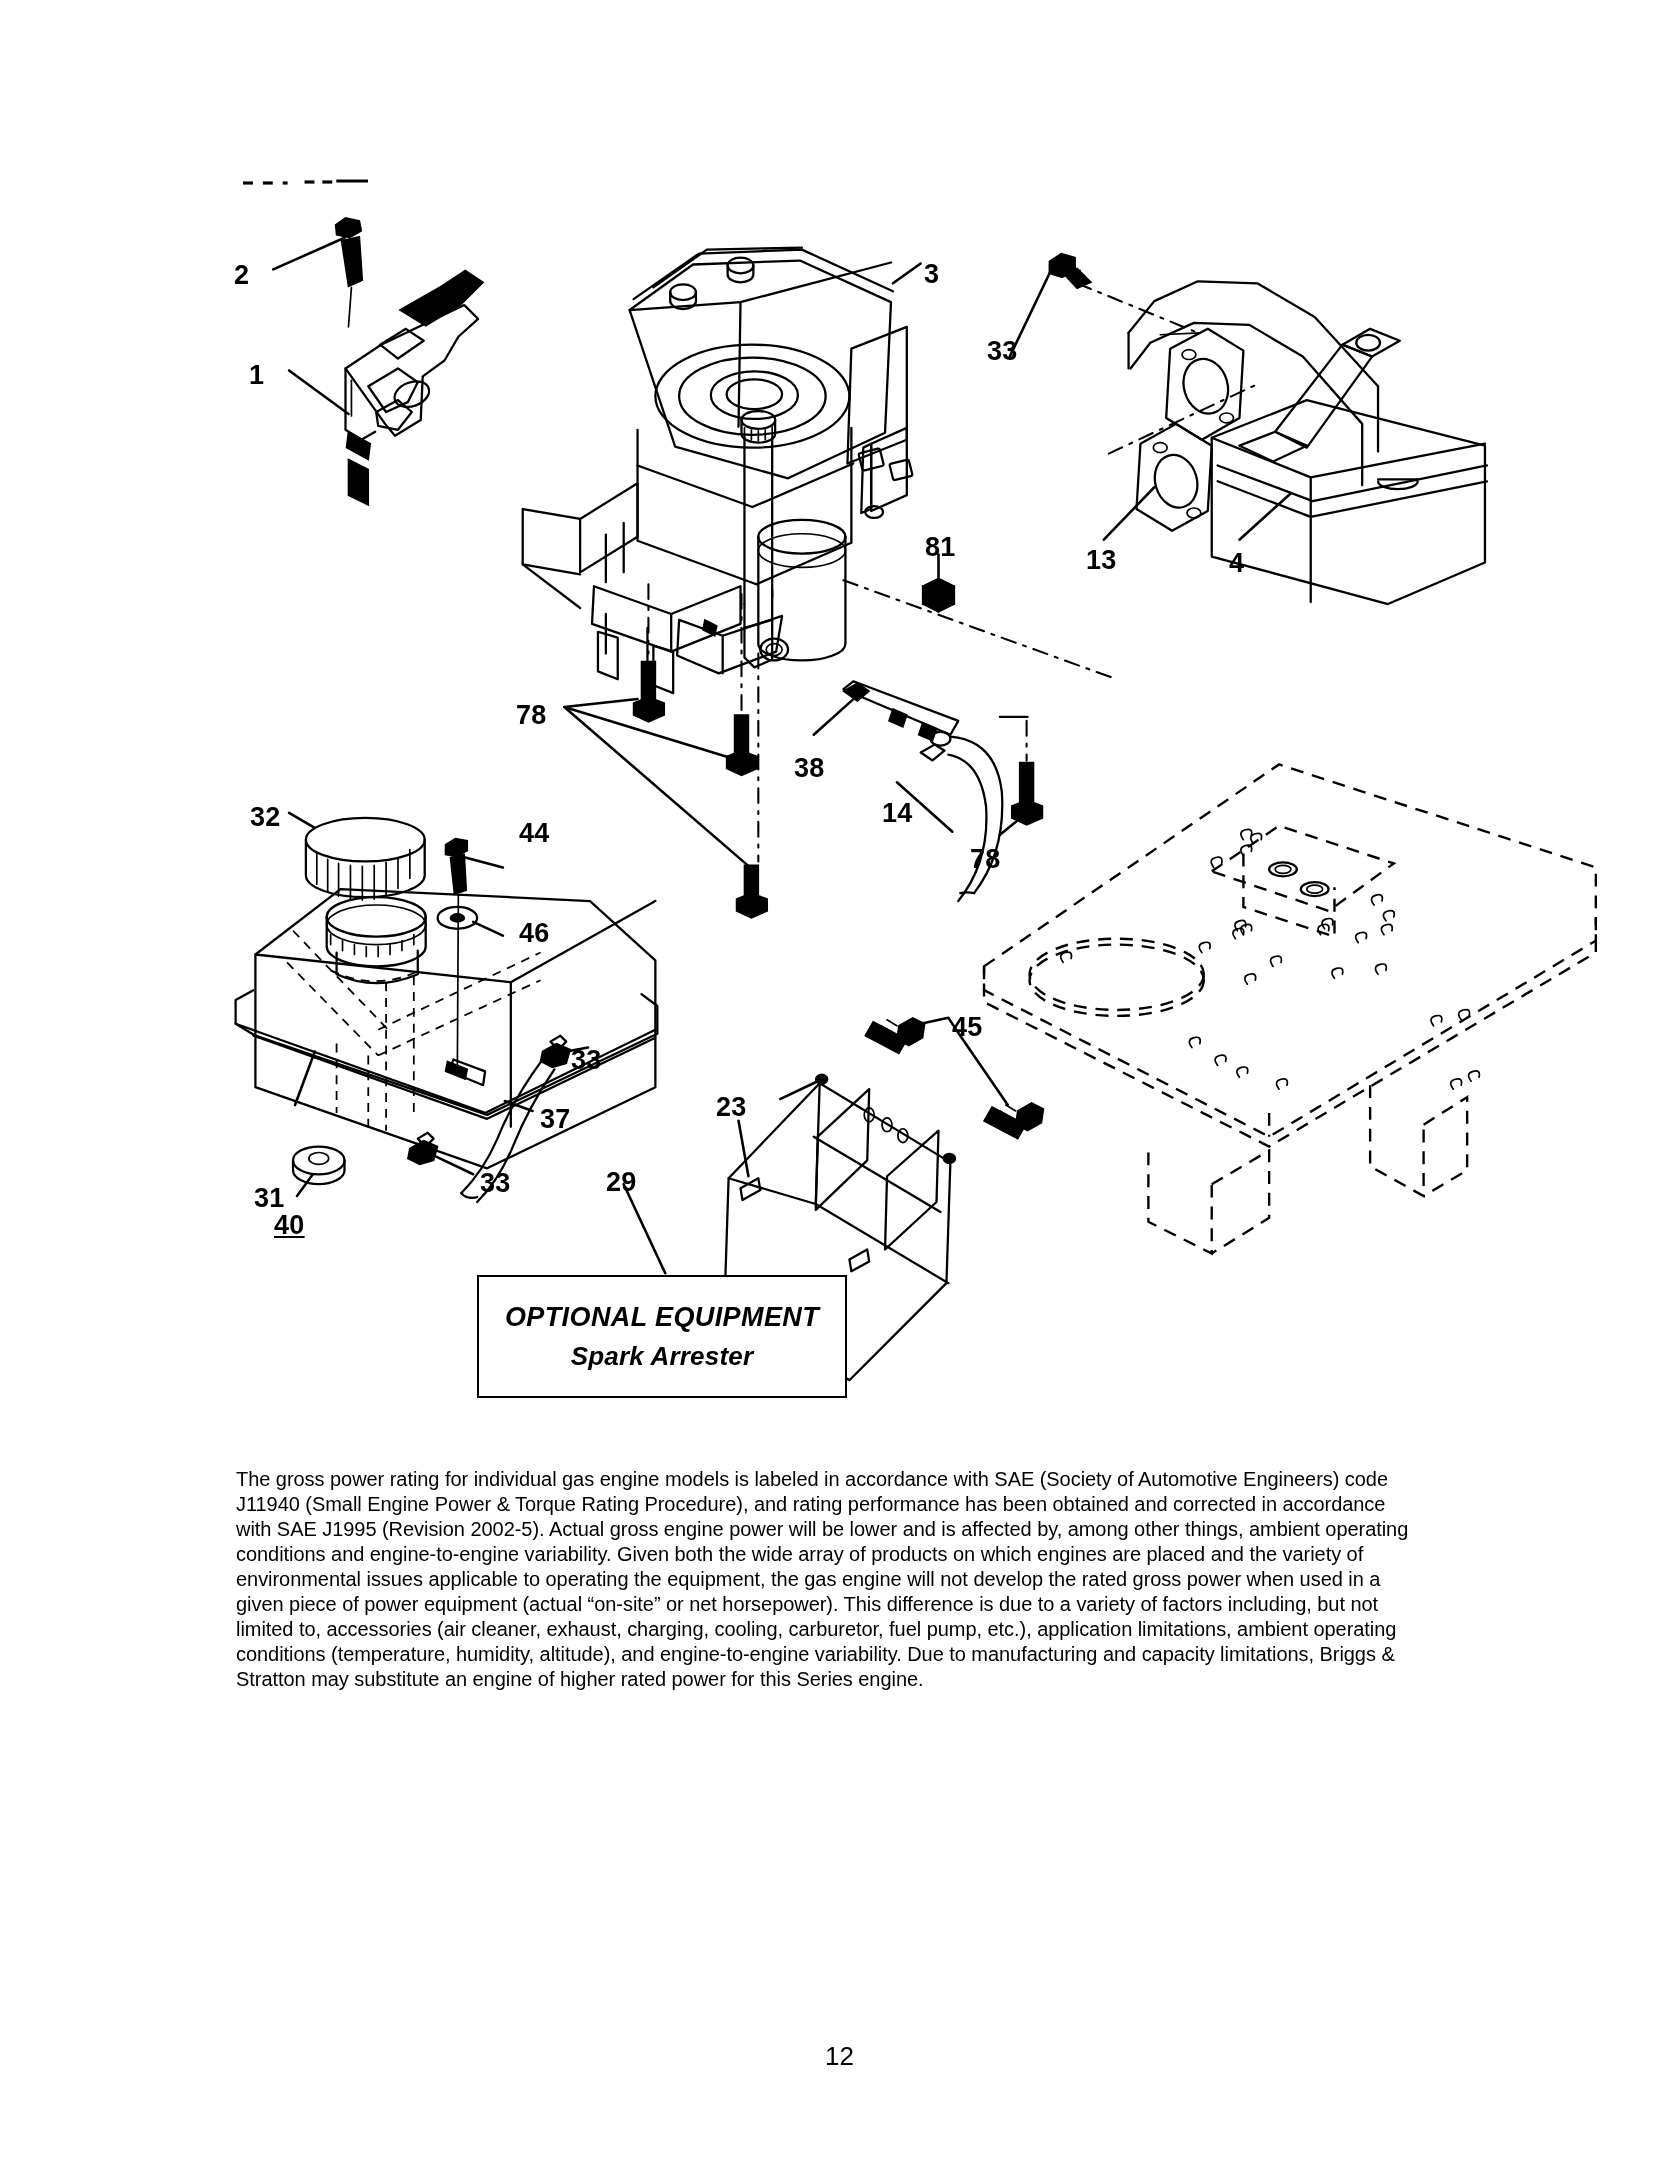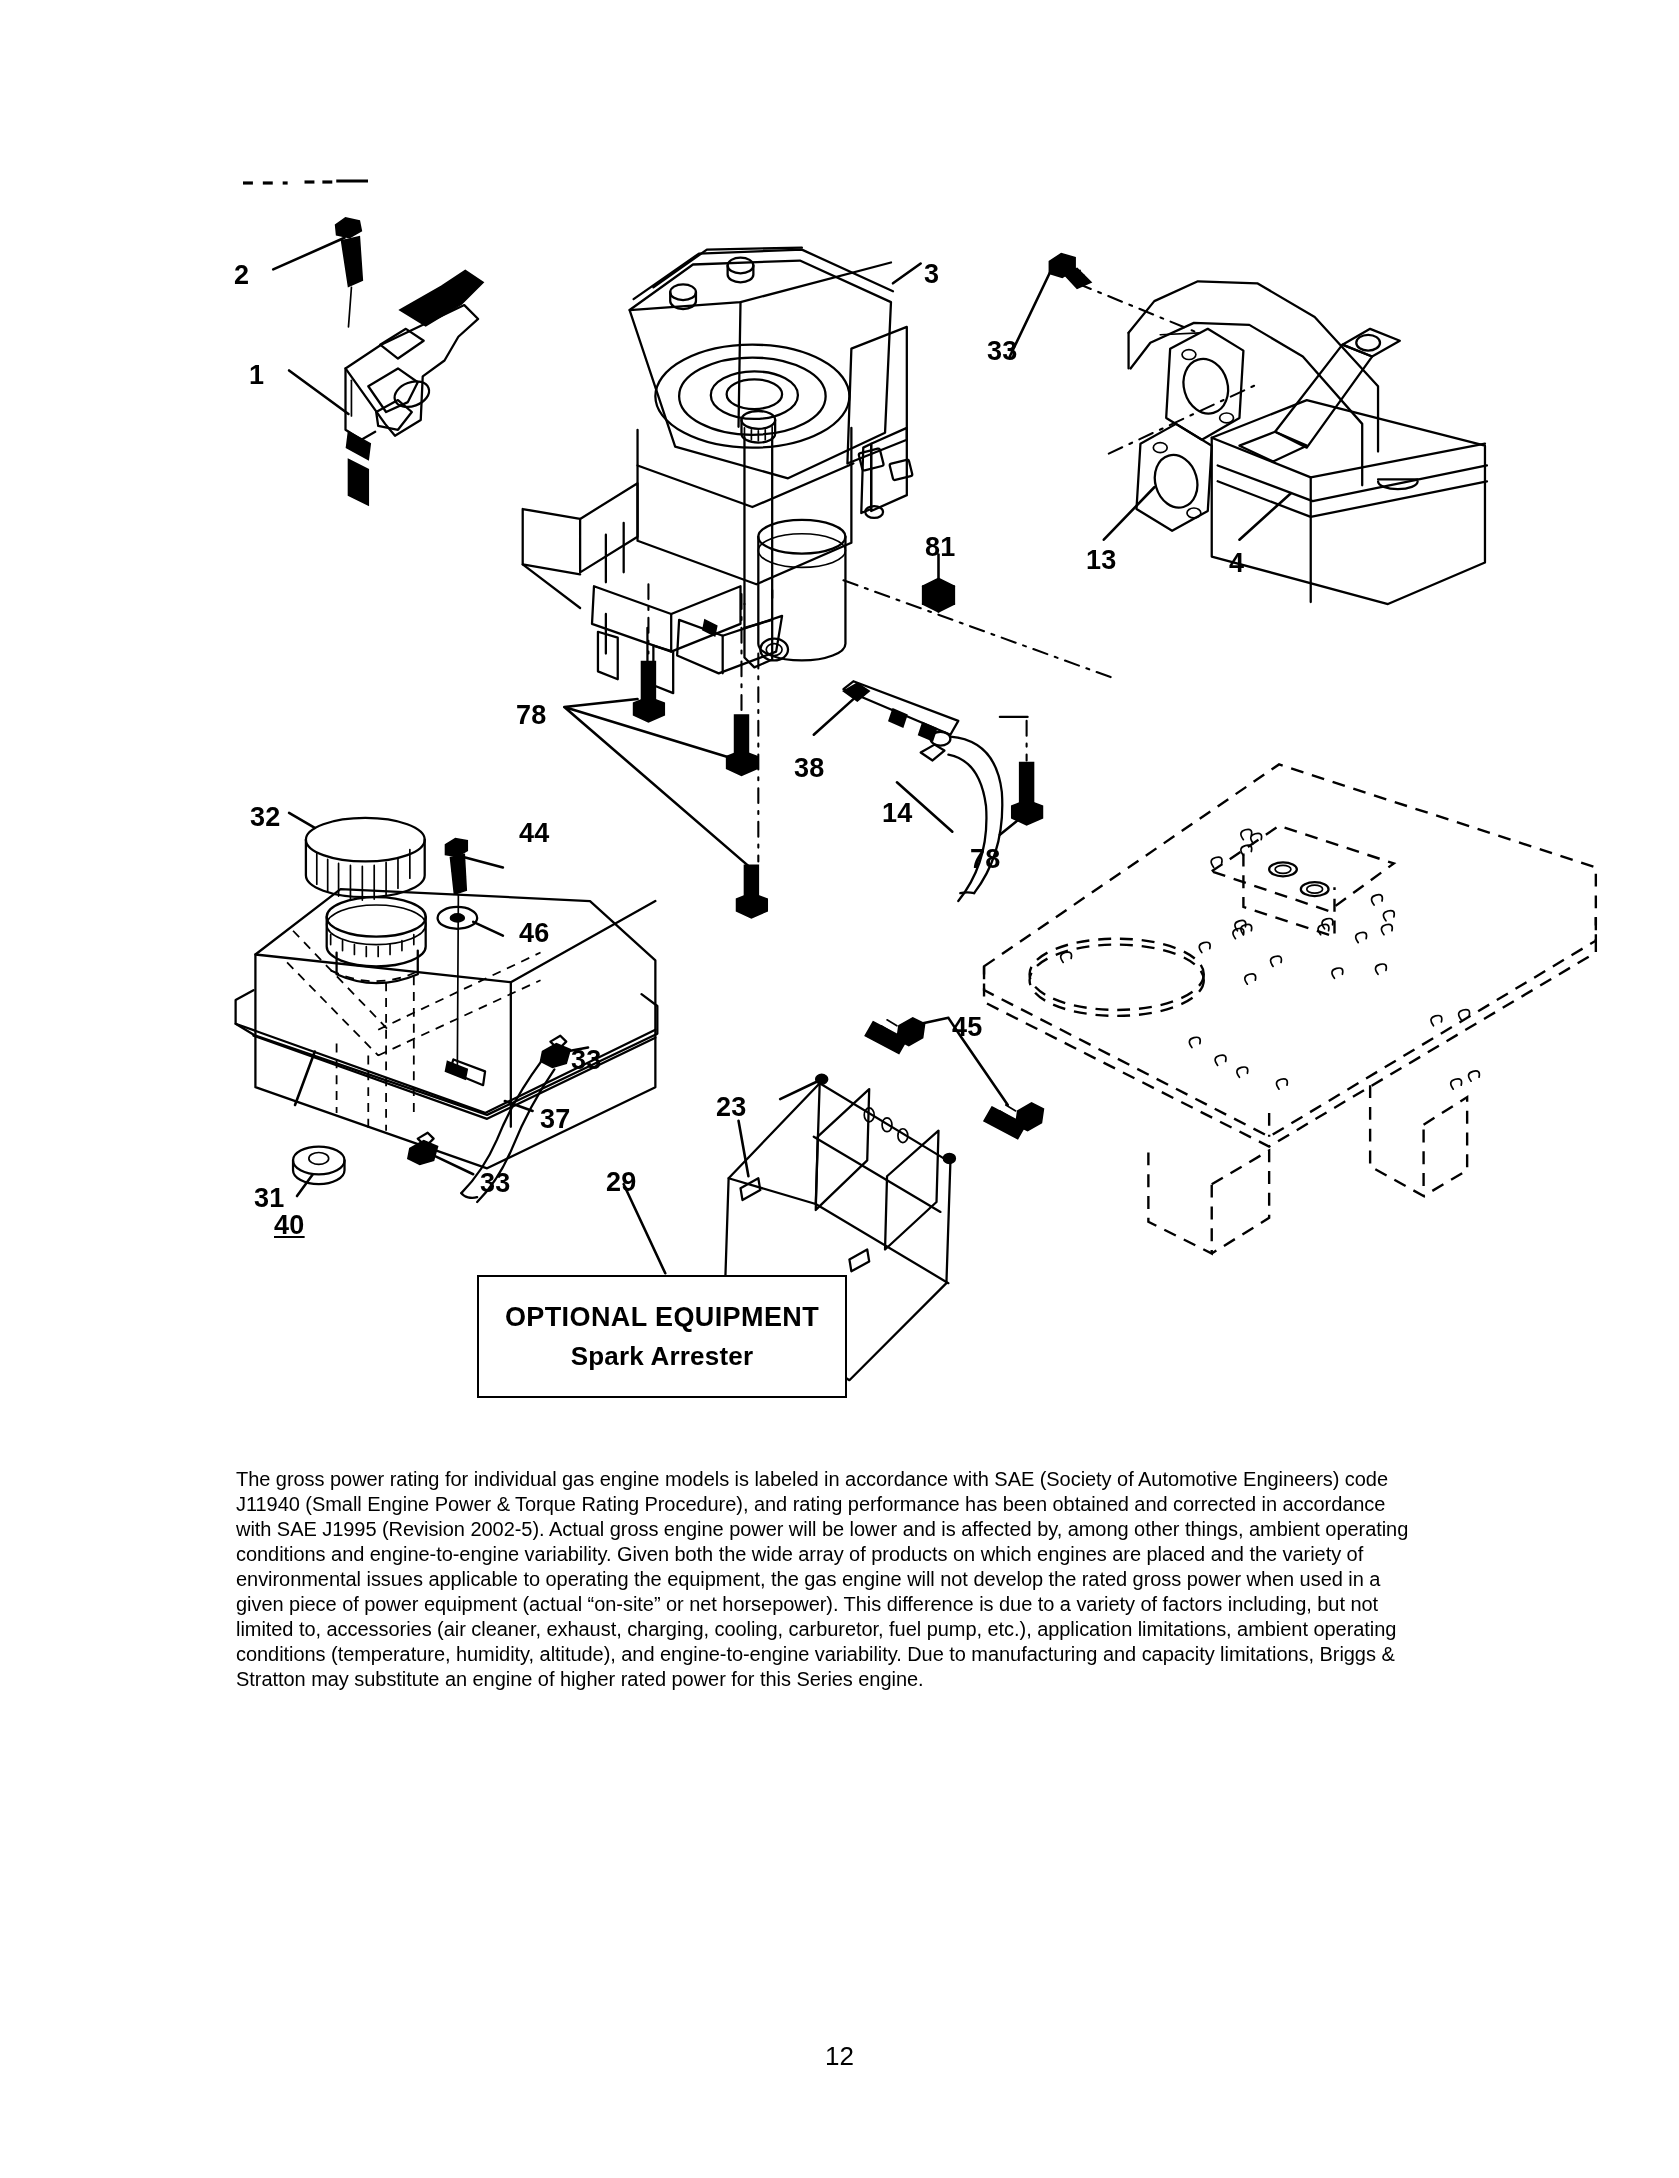--- a/index.html
+++ b/index.html
@@ -15,21 +15,21 @@
 
   .callout{
     position:absolute;font-weight:bold;font-size:27px;letter-spacing:0.3px;
     font-family:"Liberation Sans", sans-serif;line-height:1;white-space:nowrap;
   }
 
   
   #opt-box{
     position:absolute;left:477px;top:1275px;width:370px;height:123px;
     border:2.5px solid #000;background:#fff;box-sizing:border-box;
-    display:flex;flex-direction:column;align-items:center;justify-content:center;
+    display:flex;flex-direction:column;align-items:center;justify-content:center;font-style:italic;
   }
   #opt-box .l1{font-weight:bold;font-size:27px;letter-spacing:0.4px;}
   #opt-box .l2{font-weight:bold;font-size:26px;margin-top:8px;letter-spacing:0.2px;}
 
   
   #textblock{position:absolute;left:220px;top:1451px;width:1220px;}
   #txt-heading{
     font-weight:bold;font-size:20px;letter-spacing:0.1px;margin:0 0 48px 0;
   }
   #txt-body{

